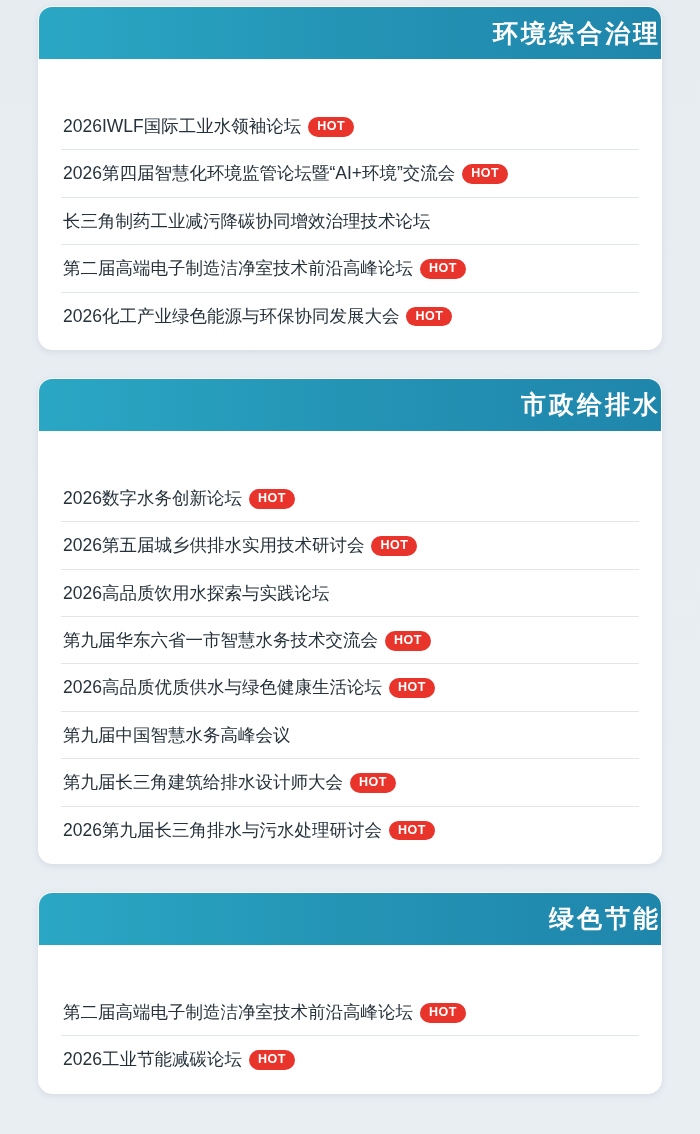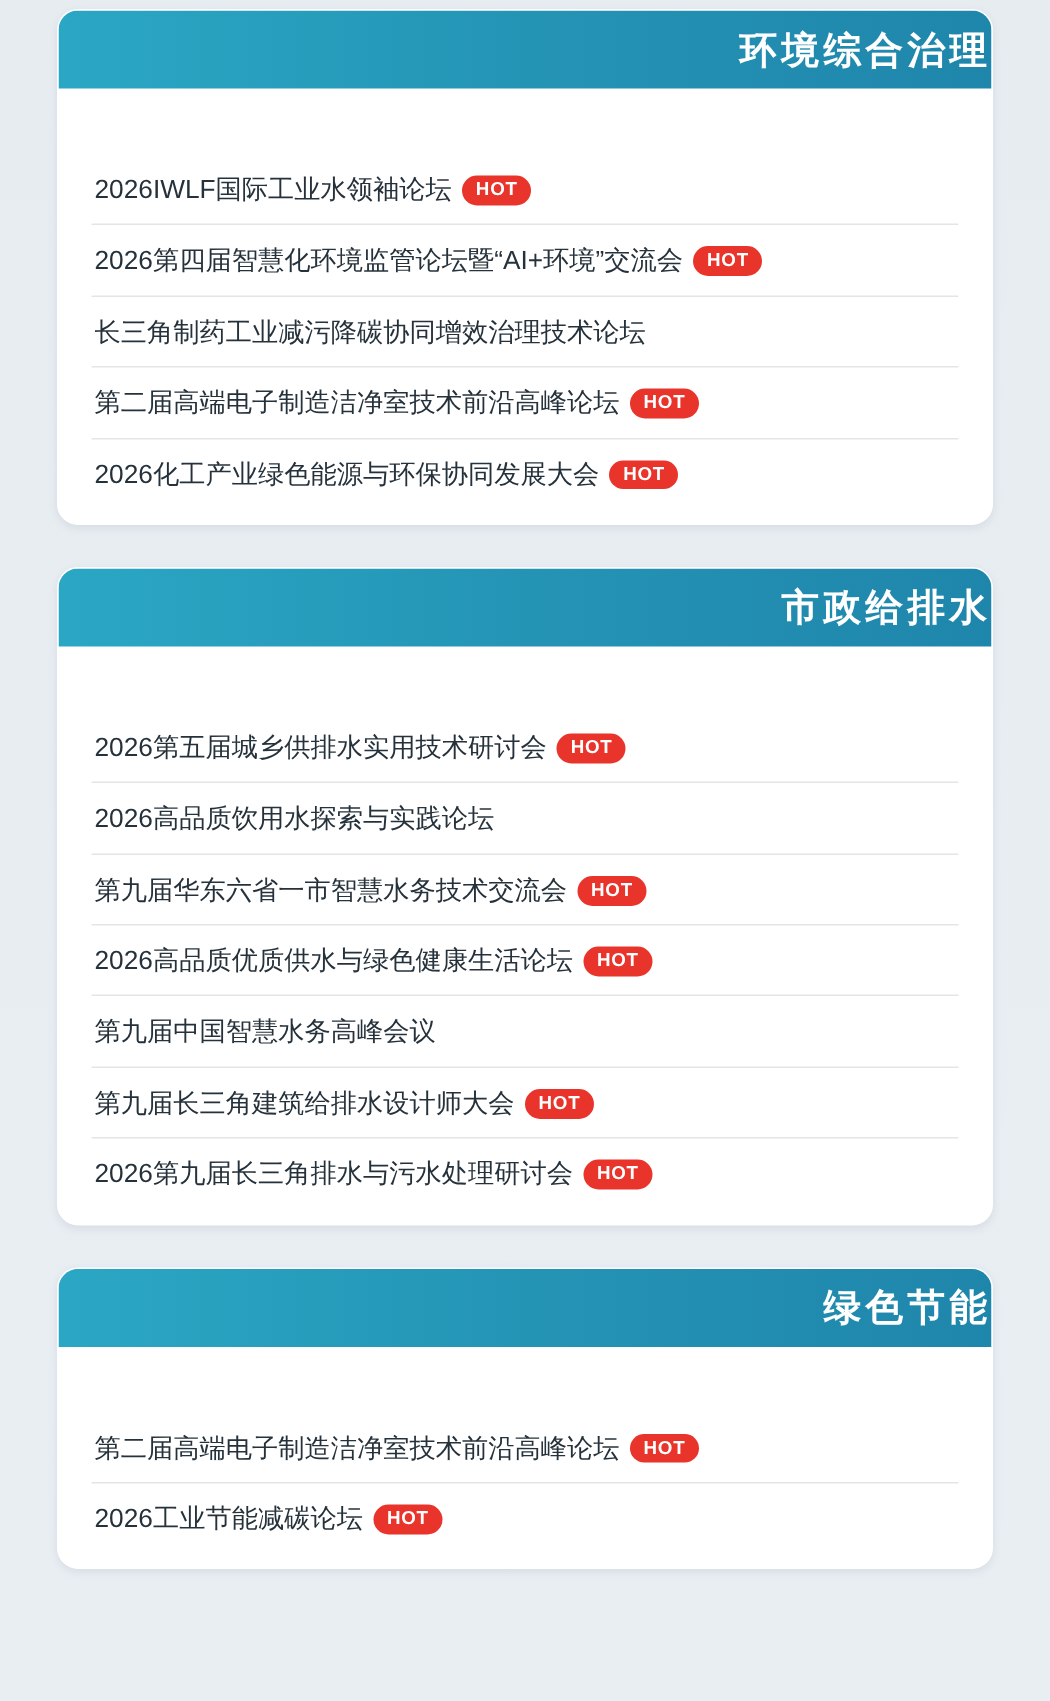--- a/index.html
+++ b/index.html
@@ -87,20 +87,21 @@
         <div class="row"><span class="row-text">长三角制药工业减污降碳协同增效治理技术论坛</span></div>
         <div class="row"><span class="row-text">第二届高端电子制造洁净室技术前沿高峰论坛</span><span class="badge hot">HOT</span></div>
         <div class="row"><span class="row-text">2026化工产业绿色能源与环保协同发展大会</span><span class="badge hot">HOT</span></div>
       </div>
     </div>
     <div class="card">
       <div class="card-header">
         <span class="title">市政给排水</span>
       </div>
       <div class="card-body">
+        <div class="row"><span class="row-text">2026数字水务创新论坛</span><span class="badge hot">HOT</span></div>
         <div class="row"><span class="row-text">2026第五届城乡供排水实用技术研讨会</span><span class="badge hot">HOT</span></div>
         <div class="row"><span class="row-text">2026高品质饮用水探索与实践论坛</span></div>
         <div class="row"><span class="row-text">第九届华东六省一市智慧水务技术交流会</span><span class="badge hot">HOT</span></div>
         <div class="row"><span class="row-text">2026高品质优质供水与绿色健康生活论坛</span><span class="badge hot">HOT</span></div>
         <div class="row"><span class="row-text">第九届中国智慧水务高峰会议</span></div>
         <div class="row"><span class="row-text">第九届长三角建筑给排水设计师大会</span><span class="badge hot">HOT</span></div>
         <div class="row"><span class="row-text">2026第九届长三角排水与污水处理研讨会</span><span class="badge hot">HOT</span></div>
       </div>
     </div>
     <div class="card">

